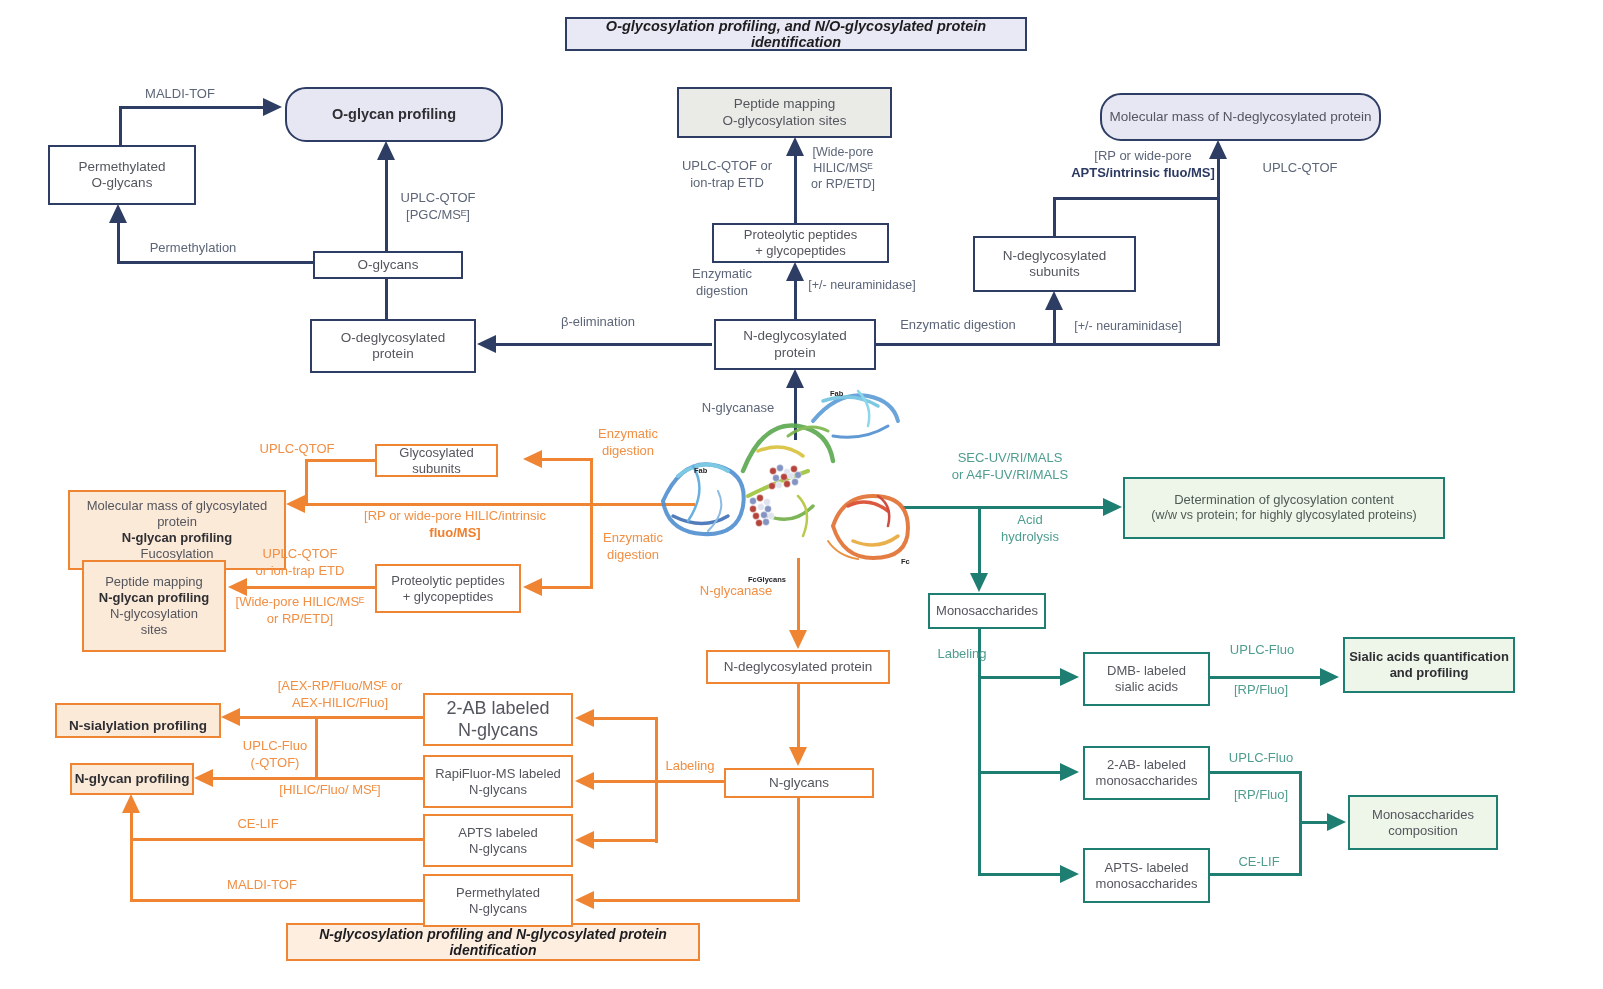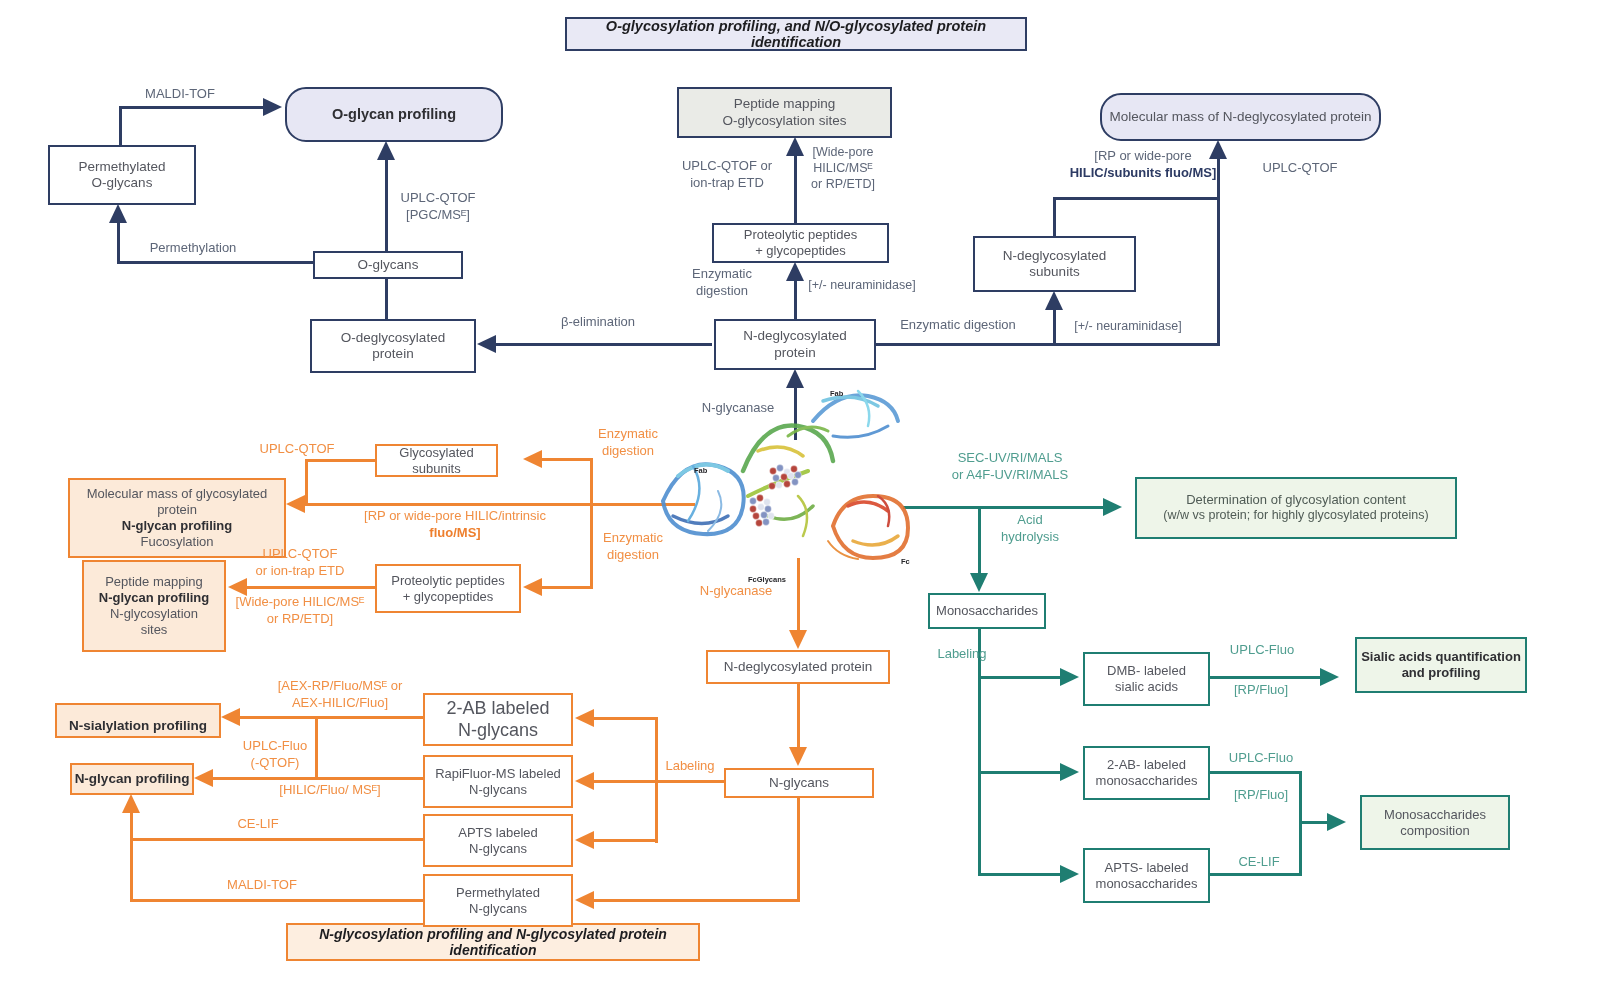--- a/index.html
+++ b/index.html
@@ -7,21 +7,21 @@
          font-family:"Liberation Sans","DejaVu Sans",sans-serif;}
   .bx{position:absolute;background:#fff;border:2.5px solid;display:flex;flex-direction:column;
       align-items:center;justify-content:center;text-align:center;font-size:13.5px;color:#54565e;
       line-height:1.22;box-sizing:border-box;}
   .bx.n{border-color:#2e3d63;}
   .bx.o{border-color:#ef8532;}
   .bx.t{border-color:#1f7e72;border-width:2px;}
   .fill-lav{background:#e7e7f4;border-radius:21px;}
   .fill-gray{background:#eaebe7;}
   .fill-peach{background:#fcead9;}
-  .fill-green{background:#eef5e9;margin-left:12px;}
+  .fill-green{background:#eef5e9;}
   .bd{font-weight:bold;color:#2f2f33;}
   .ln{position:absolute;background:currentColor;}
   .tu,.td,.tl,.tr{position:absolute;width:0;height:0;}
   .tu{border-left:9px solid transparent;border-right:9px solid transparent;border-bottom:19px solid currentColor;}
   .td{border-left:9px solid transparent;border-right:9px solid transparent;border-top:19px solid currentColor;}
   .tl{border-top:9px solid transparent;border-bottom:9px solid transparent;border-right:19px solid currentColor;}
   .tr{border-top:9px solid transparent;border-bottom:9px solid transparent;border-left:19px solid currentColor;}
   .lbl{position:absolute;font-size:13px;line-height:1.28;text-align:center;white-space:nowrap;
        transform:translateX(-50%);}
   .lbl.nc{color:#5d6678;}
@@ -190,33 +190,33 @@
     <div>or RP/ETD]</div>
   </div>
   <div class="lbl nc" style="left:958px;top:317px;">
     <div>Enzymatic digestion</div>
   </div>
   <div class="lbl nc sub" style="left:1128px;top:318px;">
     <div>[+/- neuraminidase]</div>
   </div>
   <div class="lbl nc" style="left:1143px;top:148px;">
     <div>[RP or wide-pore</div>
-    <div class="nbold">HILIC/subunits fluo/MS]</div>
+    <div class="nbold">APTS/intrinsic fluo/MS]</div>
   </div>
   <div class="lbl nc" style="left:1300px;top:160px;">
     <div>UPLC-QTOF</div>
   </div>
   <div class="lbl nc" style="left:738px;top:400px;">
     <div>N-glycanase</div>
   </div>
 
   <div class="bx o" style="left:375px;top:444px;width:123px;height:33px;font-size:13px;">
     <div>Glycosylated subunits</div>
   </div>
-  <div class="bx o fill-peach" style="left:68px;top:478px;width:218px;height:80px;font-size:13px;">
+  <div class="bx o fill-peach" style="left:68px;top:490px;width:218px;height:80px;font-size:13px;">
     <div>Molecular mass of glycosylated</div>
     <div>protein</div>
     <div class="bd" style="font-size:13px;">N-glycan profiling</div>
     <div>Fucosylation</div>
   </div>
   <div class="bx o fill-peach" style="left:82px;top:560px;width:144px;height:92px;font-size:13px;">
     <div>Peptide mapping</div>
     <div class="bd" style="font-size:13px;">N-glycan profiling</div>
     <div>N-glycosylation</div>
     <div>sites</div>

